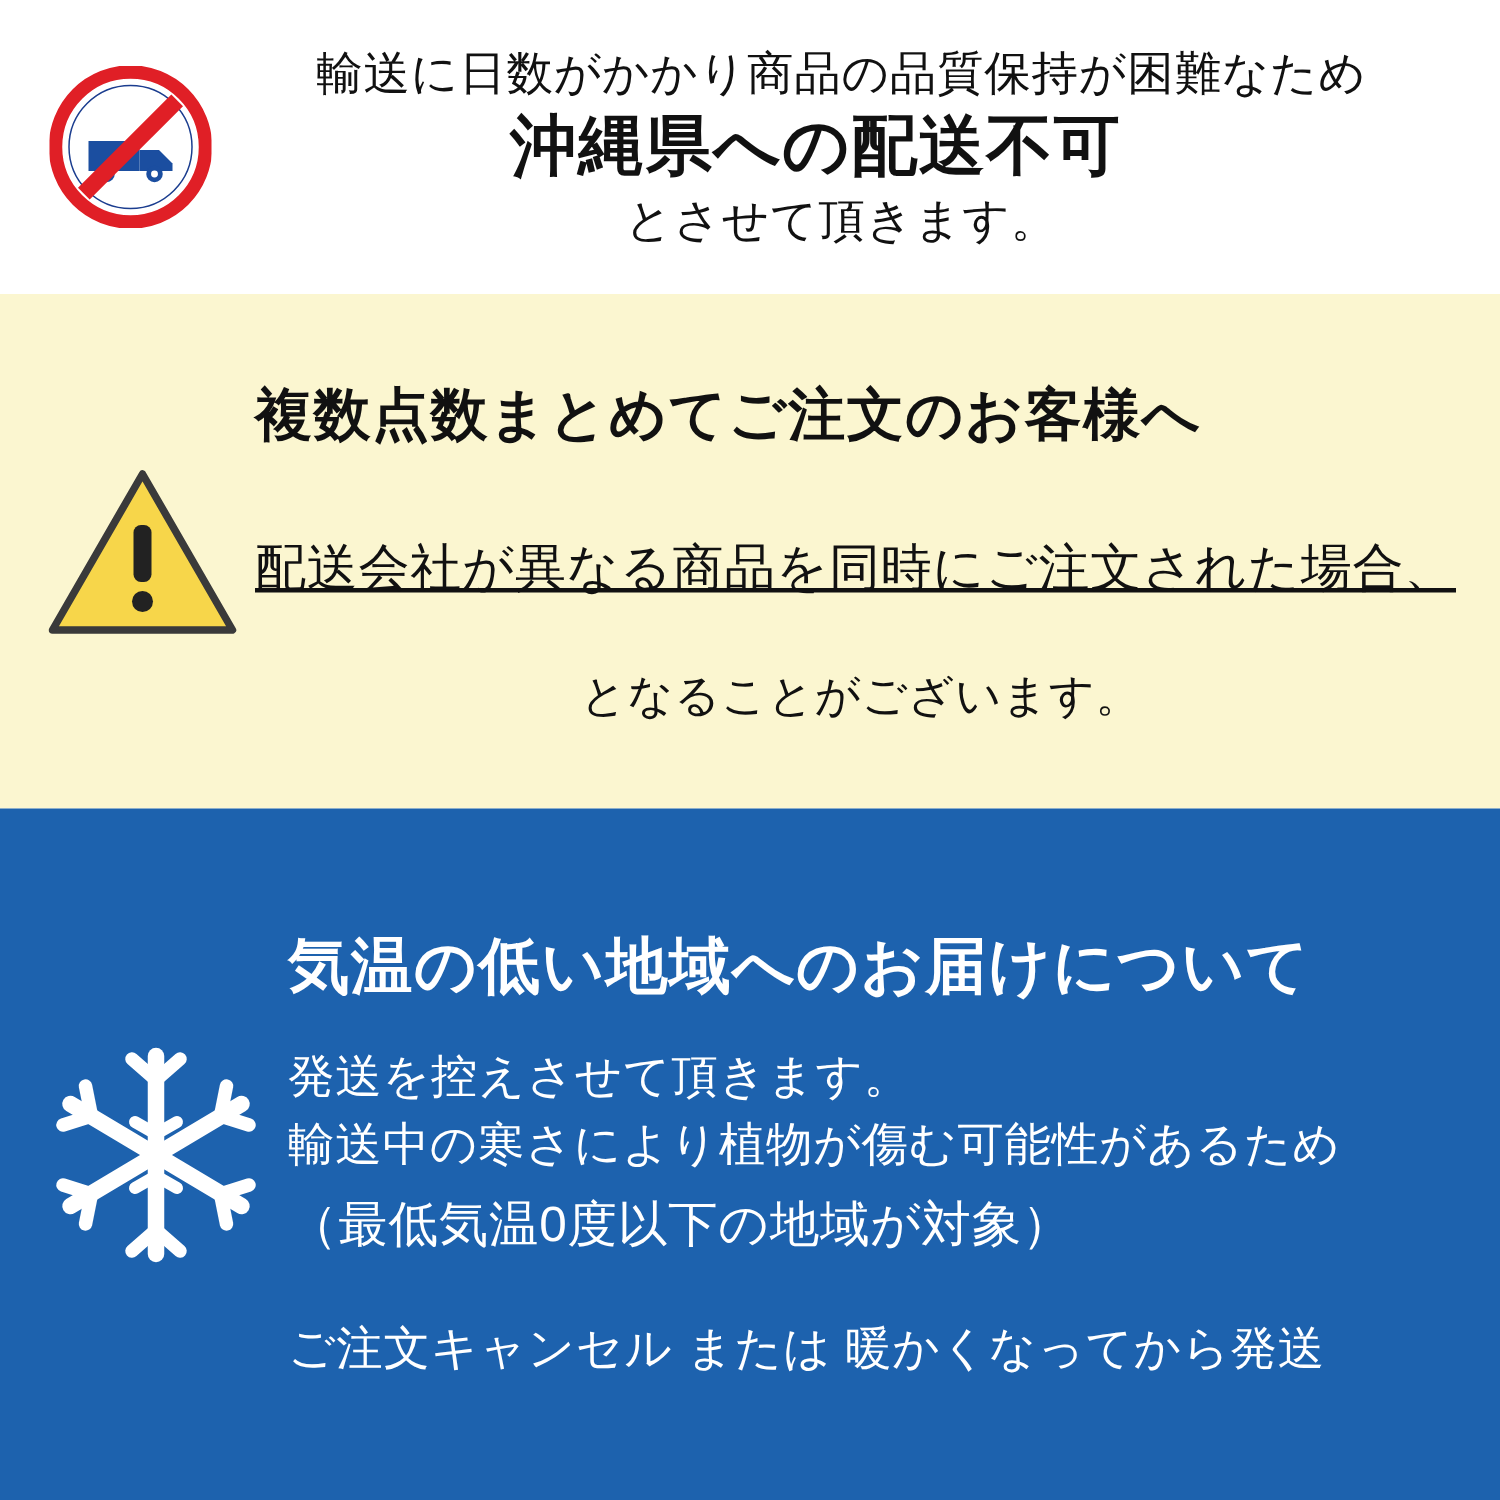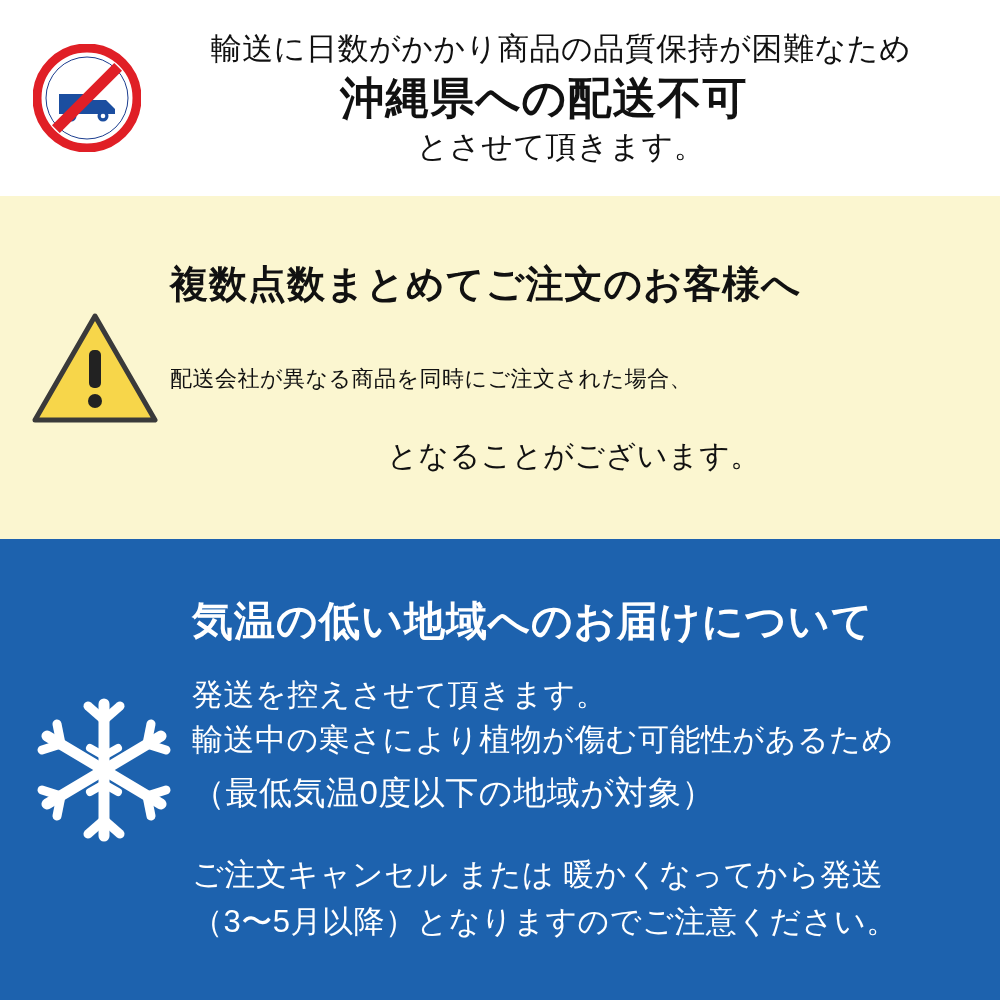--- a/index.html
+++ b/index.html
@@ -90,23 +90,24 @@
     justify-content: center;
     gap: 32px;
   }
   .mt-head {
     font-size: 38px;
     font-weight: bold;
     letter-spacing: 1px;
     margin-bottom: 22px;
   }
   .mt-sub {
-    font-size: 22px;
+    font-size: 34px;
     letter-spacing: 0.5px;
     margin-bottom: 0;
+    text-decoration: underline;
   }
   .mt-bullets {
     margin: 0 0 14px 0;
     padding: 0;
     list-style: none;
   }
   .mt-bullets li {
     font-size: 30px;
     letter-spacing: 0.5px;
     line-height: 1.5;
@@ -242,17 +243,16 @@
         </g>
       </svg>
     </div>
     <div class="cold-text">
       <div class="ct-head">気温の低い地域へのお届けについて</div>
       <div class="ct-p">発送を控えさせて頂きます。</div>
       <div class="ct-p">輸送中の寒さにより植物が傷む可能性があるため</div>
       <div class="ct-note">（最低気温0度以下の地域が対象）</div>
       <div class="ct-gap"></div>
       <div class="ct-p2">ご注文キャンセル または 暖かくなってから発送</div>
-      <div class="ct-p2">（3〜5月以降）となりますのでご注意ください。</div>
     </div>
   </section>
 
 </div>
 
 </body></html>

